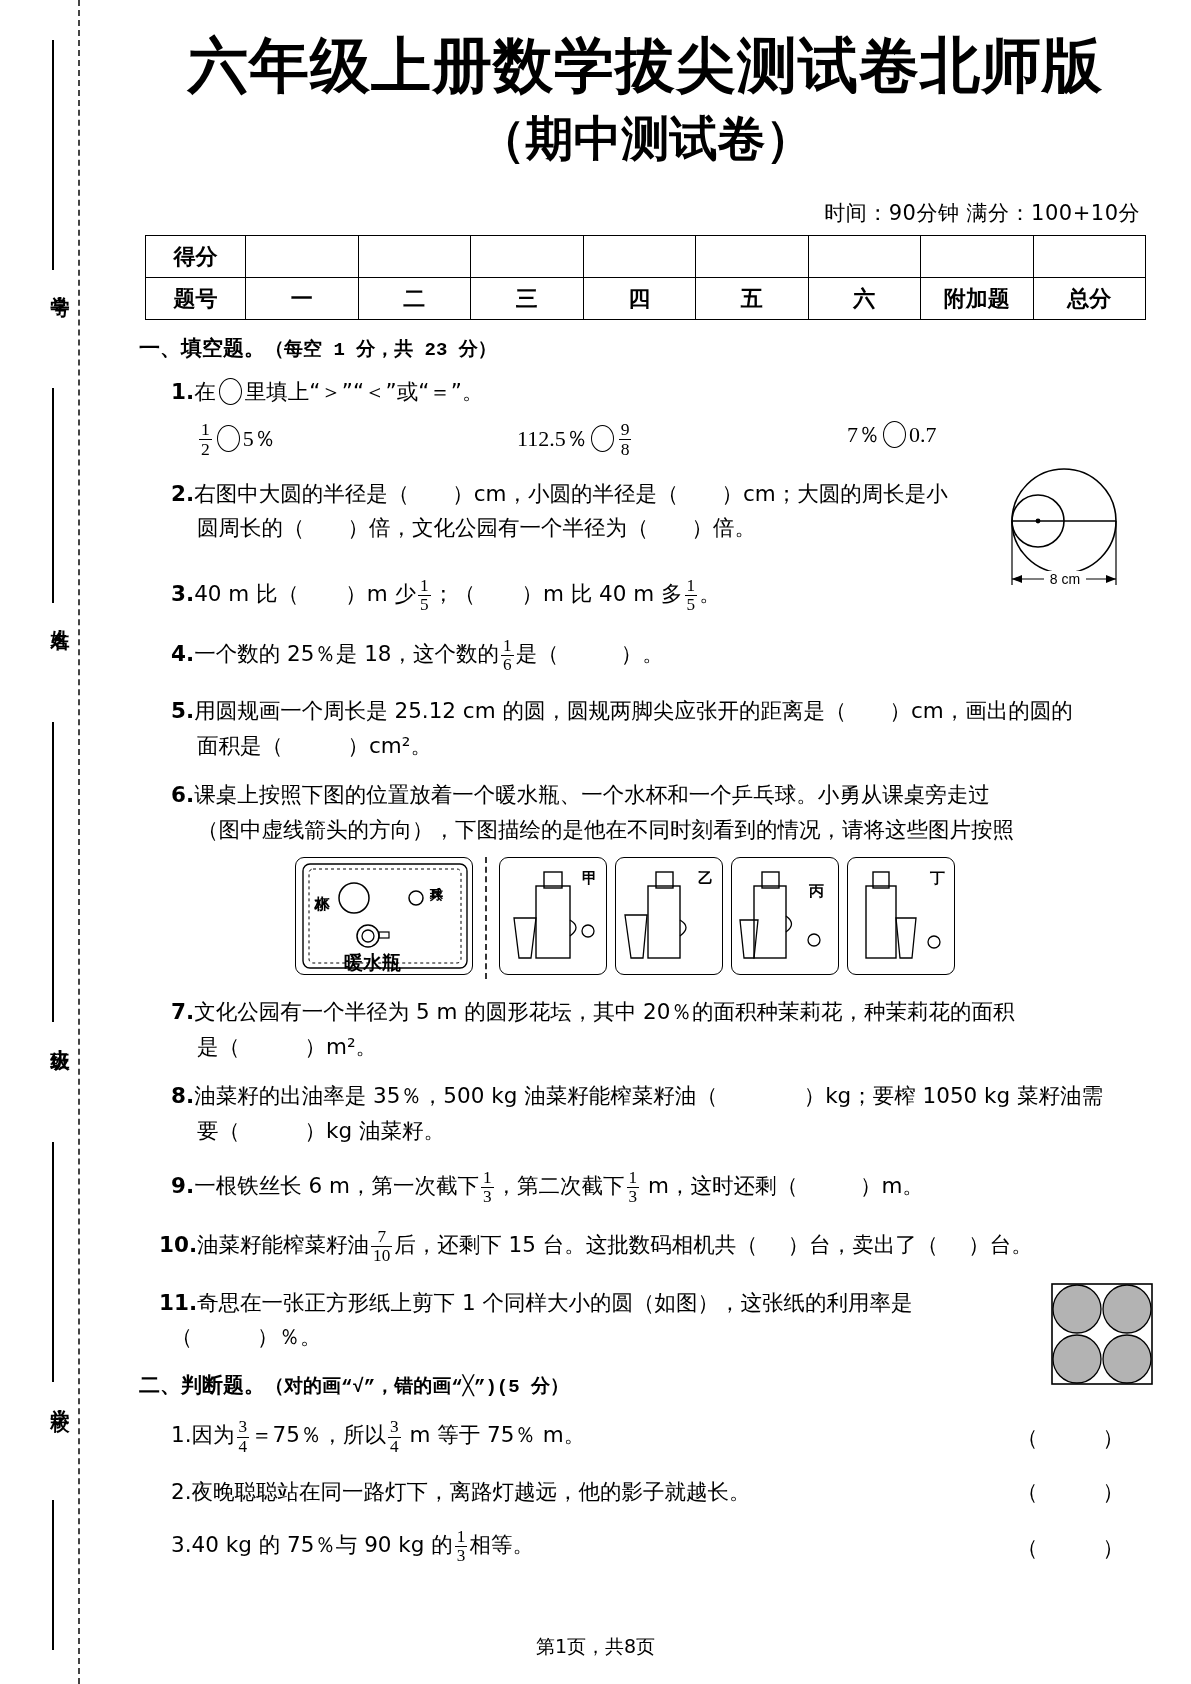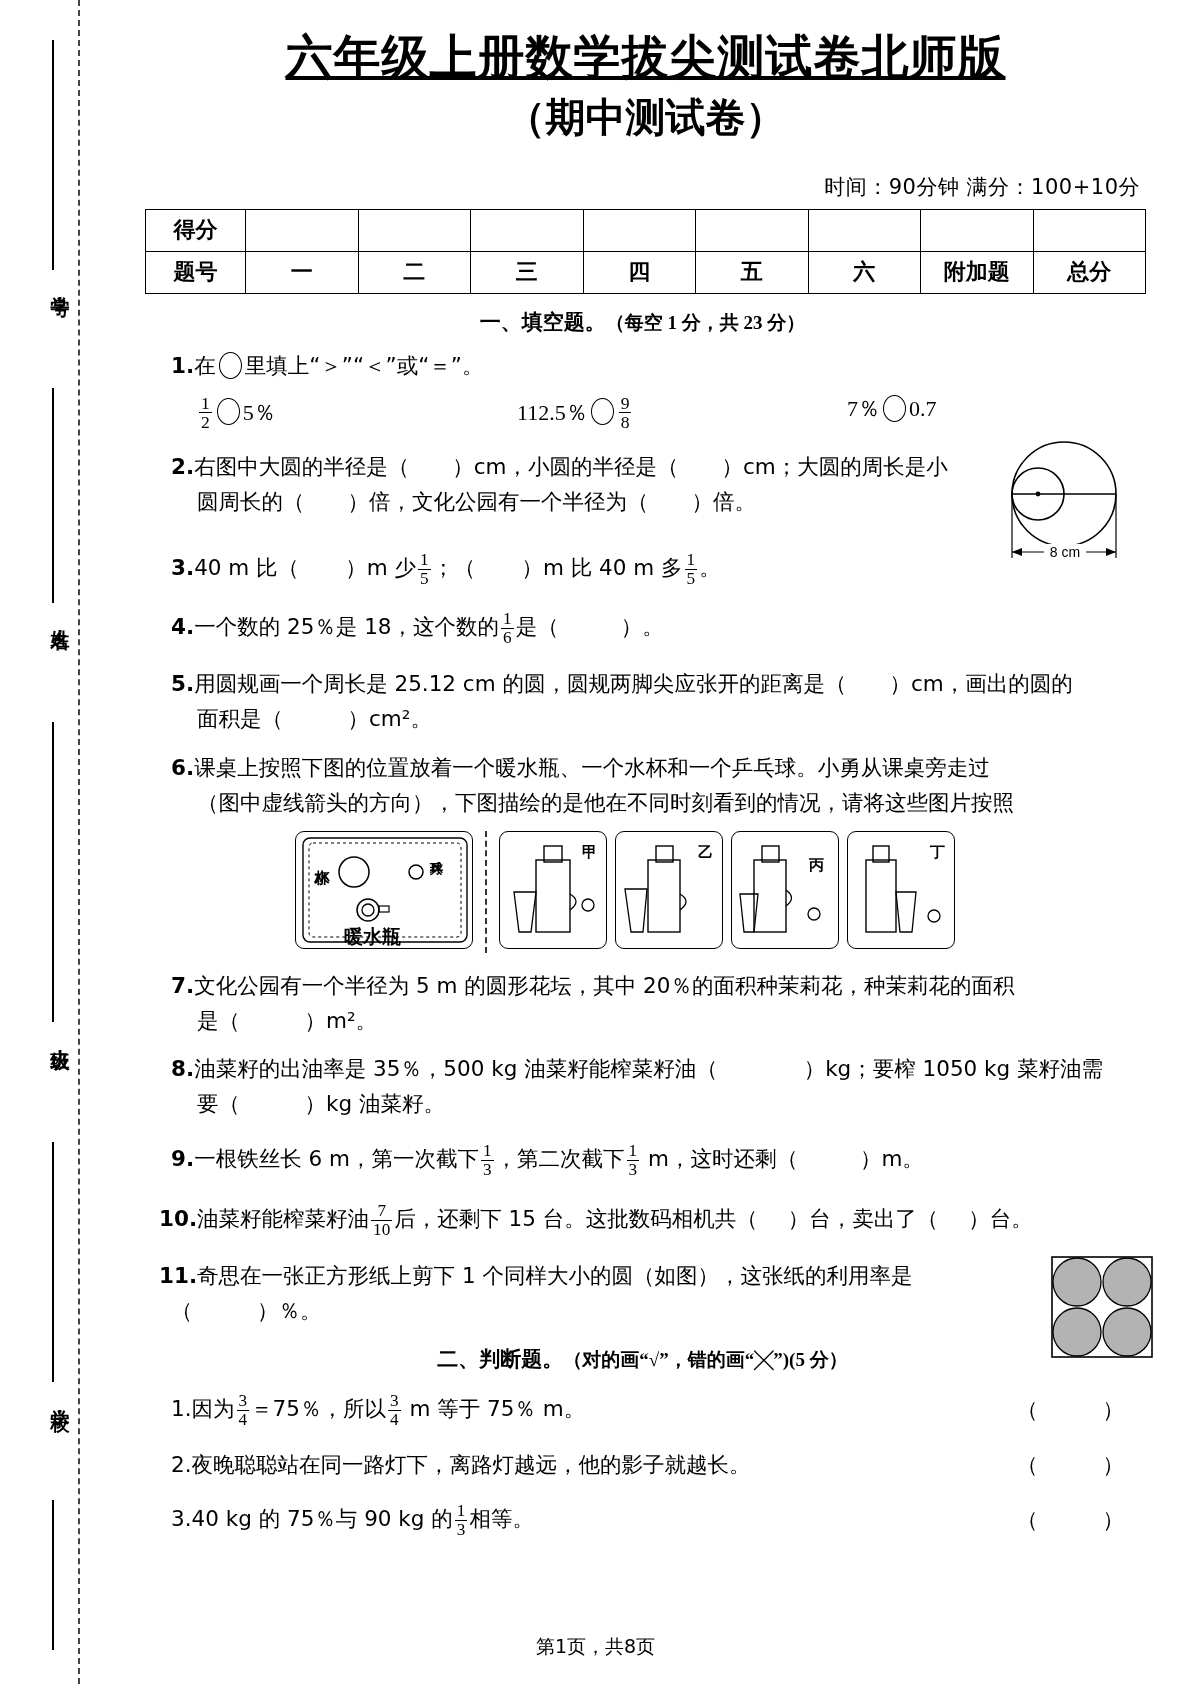--- a/index.html
+++ b/index.html
@@ -41,32 +41,31 @@
   
   .page{
     position:absolute; left:105px; top:0; width:1086px; height:1684px;
     padding:0 45px 0 40px;
   }
 
   .title{
     text-align:center;
     font-family:"DejaVu Sans","Liberation Sans",sans-serif;
     font-weight:bold;
-    font-size:47px;
+    font-size:60px;
     line-height:1.25;
     letter-spacing:1px;
     margin-top:28px;
     white-space:nowrap;
-    text-decoration:underline;
   }
   .subtitle{
     text-align:center;
     font-family:"DejaVu Sans","Liberation Sans",sans-serif;
     font-weight:bold;
-    font-size:40px;
+    font-size:48px;
     line-height:1.3;
     margin-top:4px;
   }
 
   .meta{
     text-align:right;
     font-family:"DejaVu Sans","Liberation Sans",sans-serif;
     font-size:21px;
     margin-top:30px;
     padding-right:6px;
@@ -83,26 +82,25 @@
     border:1.5px solid #000;
     height:42px;
     text-align:center;
     font-family:"DejaVu Sans","Liberation Sans",sans-serif;
     font-size:22px;
     font-weight:bold;
   }
   table.score td.lbl{ width:100px; }
 
   .sec-head{
-    font-family:Liberation Serif, serif;
+    font-family:Liberation Mono, monospace;
     font-weight:bold;
     font-size:21px;
     margin-top:14px;
     margin-left:-6px;
-    text-align:center;
   }
   .sec-head .sub{
     font-weight:bold;
     font-size:19px;
   }
 
   .q{
     font-size:21.5px;
     line-height:1.62;
     margin-top:13px;
@@ -187,21 +185,21 @@
     width:108px; height:108px;
   }
 
   .judge-row{
     font-size:21.5px;
     line-height:1.6;
     margin-top:19px;
     margin-left:26px;
     display:flex;
     justify-content:space-between;
-    align-items:center;
+    align-items:flex-end;
   }
   .judge-row .tail{
     white-space:nowrap;
     padding-right:22px;
     font-size:21.5px;
   }
 
   .footer{
     position:absolute;
     left:0; bottom:24px; width:100%;

